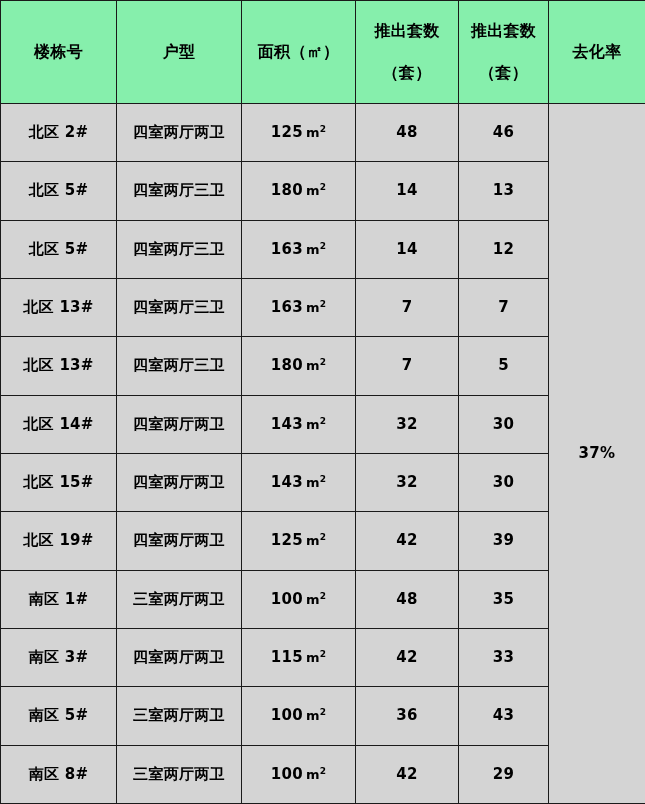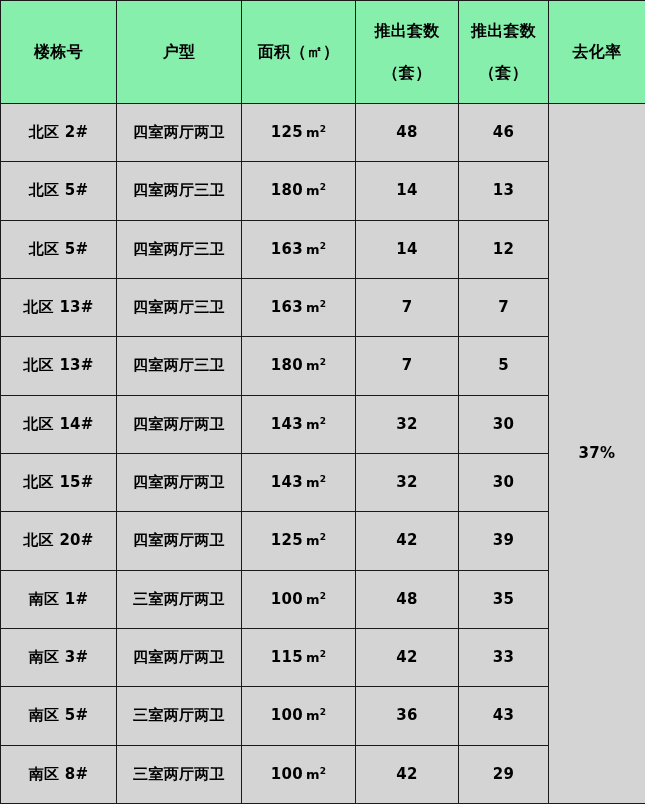--- a/index.html
+++ b/index.html
@@ -175,21 +175,21 @@
           <td class="cell-num">30</td>
         </tr>
         <tr>
           <td class="cell-bldg">北区 15#</td>
           <td class="cell-type">四室两厅两卫</td>
           <td class="cell-area"><span class="area-val">143</span><span class="unit-sq"><span>m</span><sup>2</sup></span></td>
           <td class="cell-num">32</td>
           <td class="cell-num">30</td>
         </tr>
         <tr>
-          <td class="cell-bldg">北区 20#</td>
+          <td class="cell-bldg">北区 19#</td>
           <td class="cell-type">四室两厅两卫</td>
           <td class="cell-area"><span class="area-val">125</span><span class="unit-sq"><span>m</span><sup>2</sup></span></td>
           <td class="cell-num">42</td>
           <td class="cell-num">39</td>
         </tr>
         <tr>
           <td class="cell-bldg">南区 1#</td>
           <td class="cell-type">三室两厅两卫</td>
           <td class="cell-area"><span class="area-val">100</span><span class="unit-sq"><span>m</span><sup>2</sup></span></td>
           <td class="cell-num">48</td>

